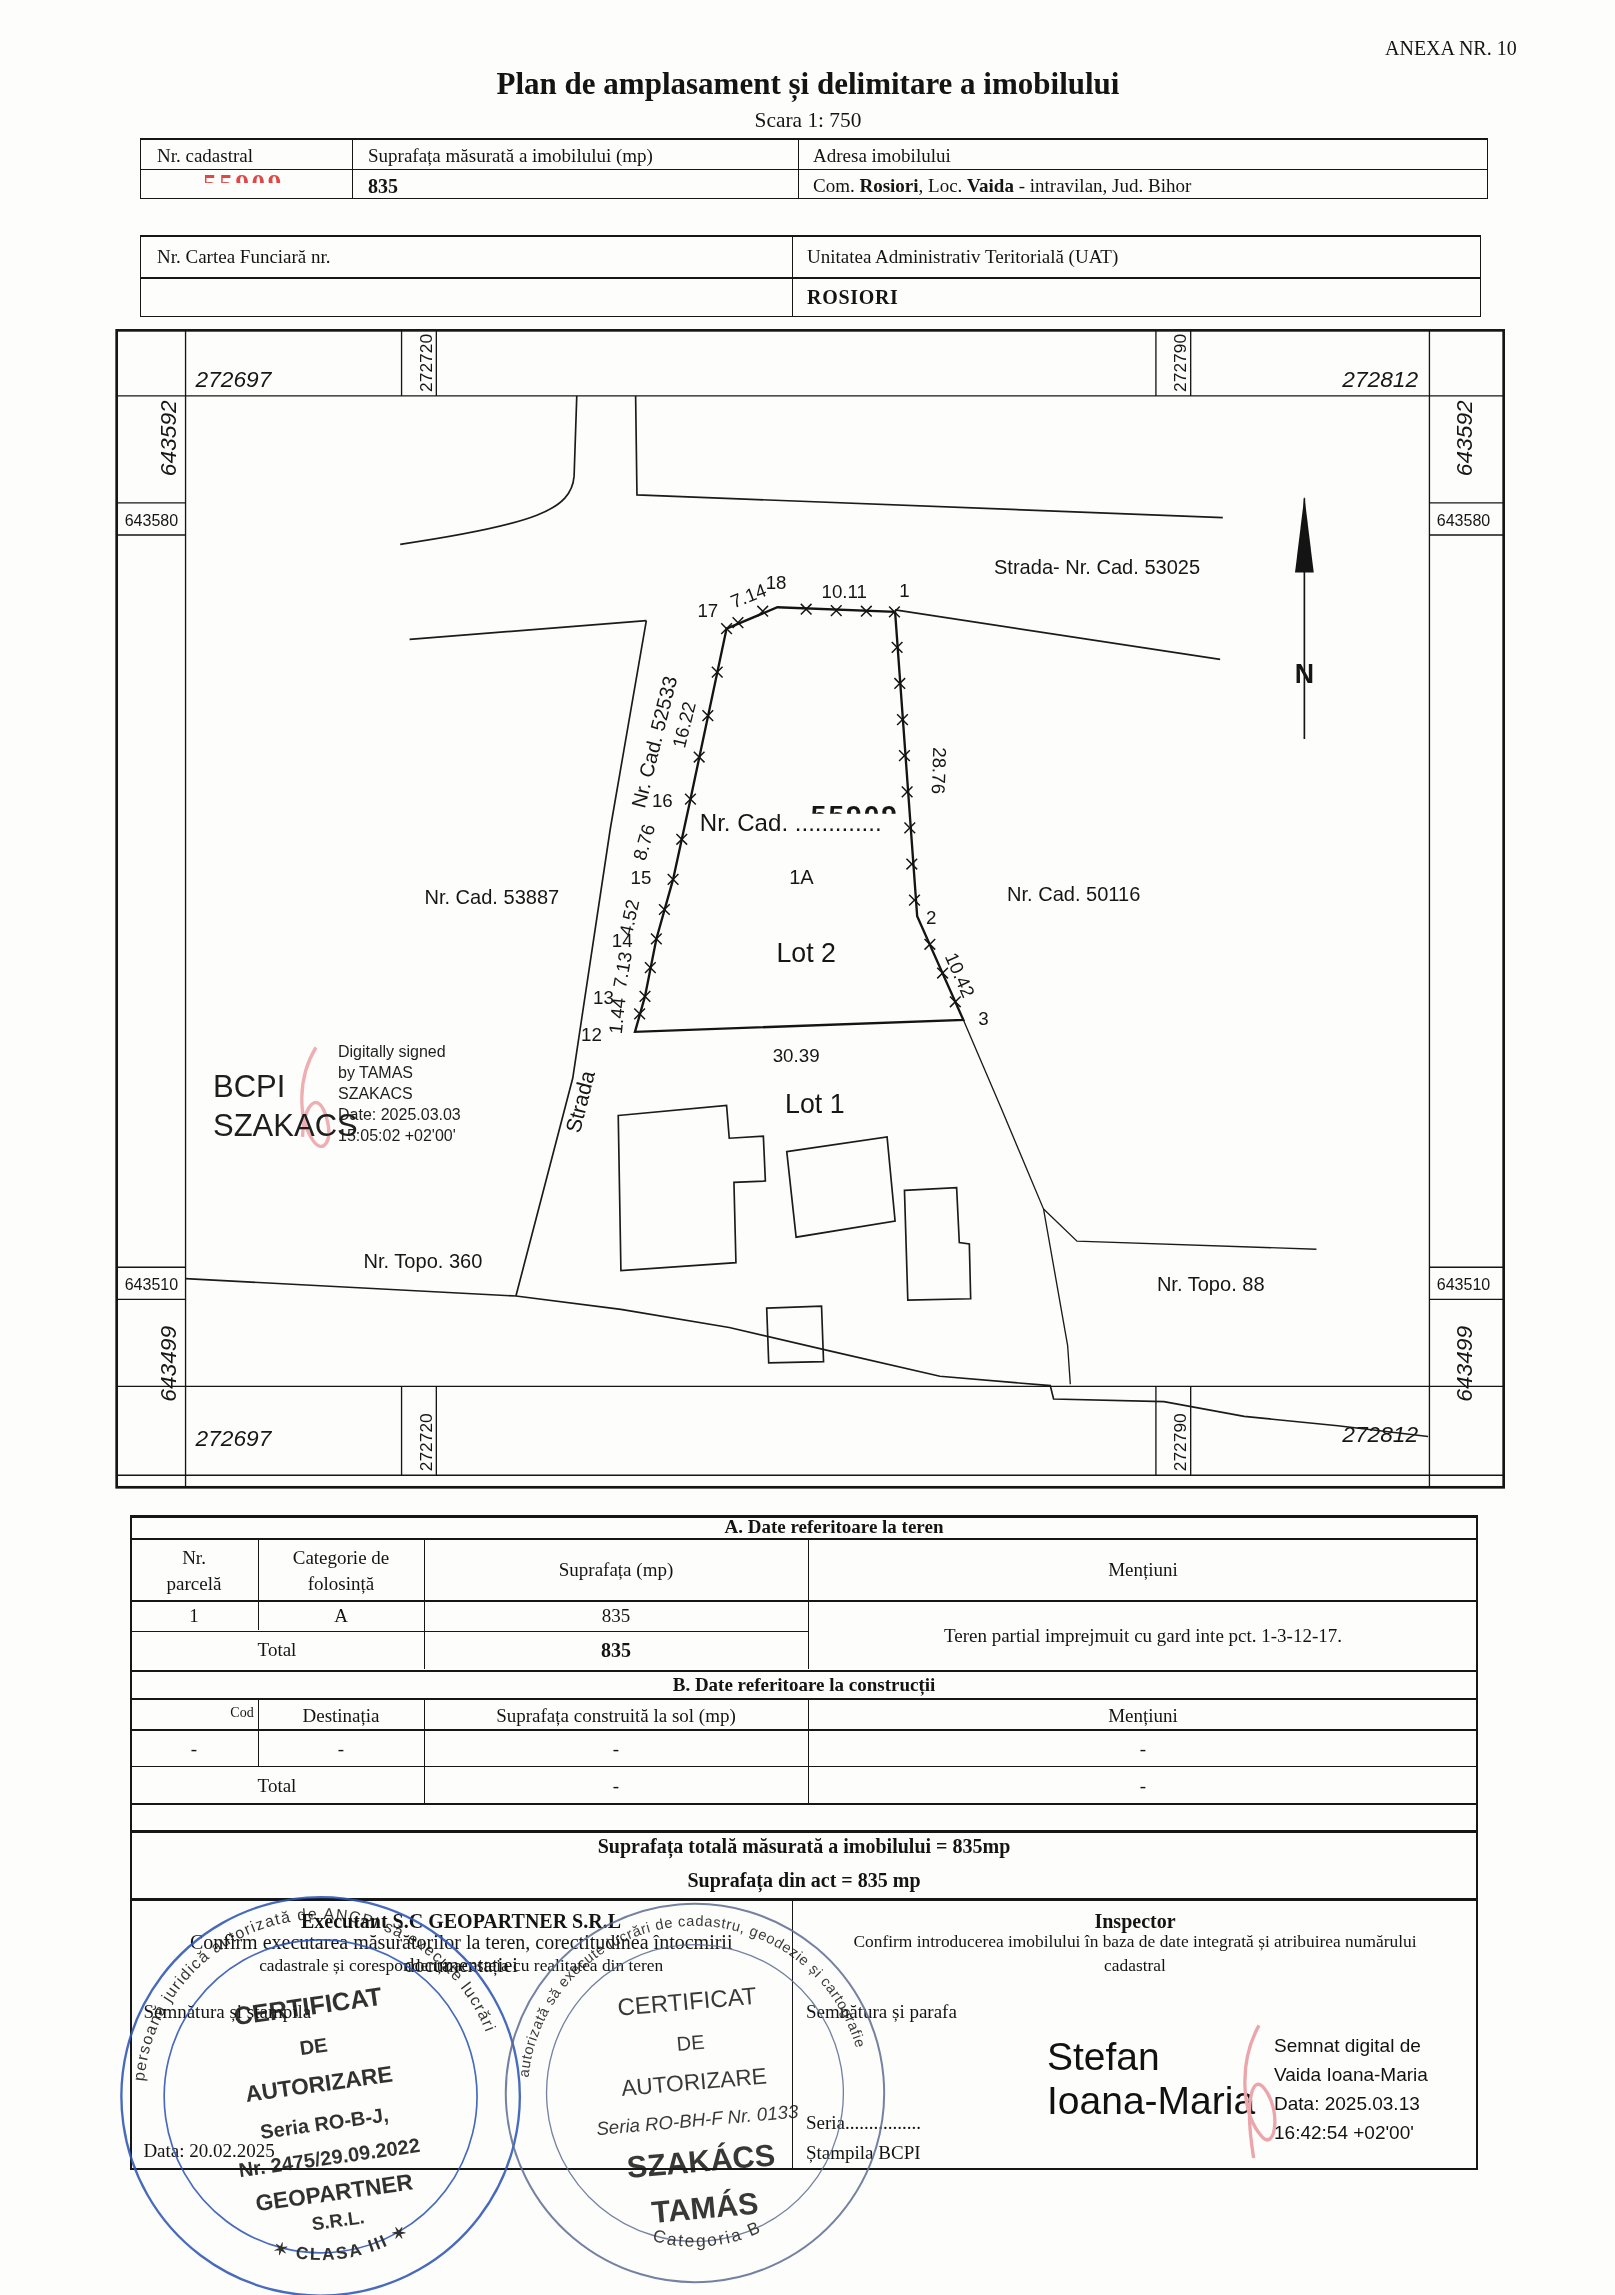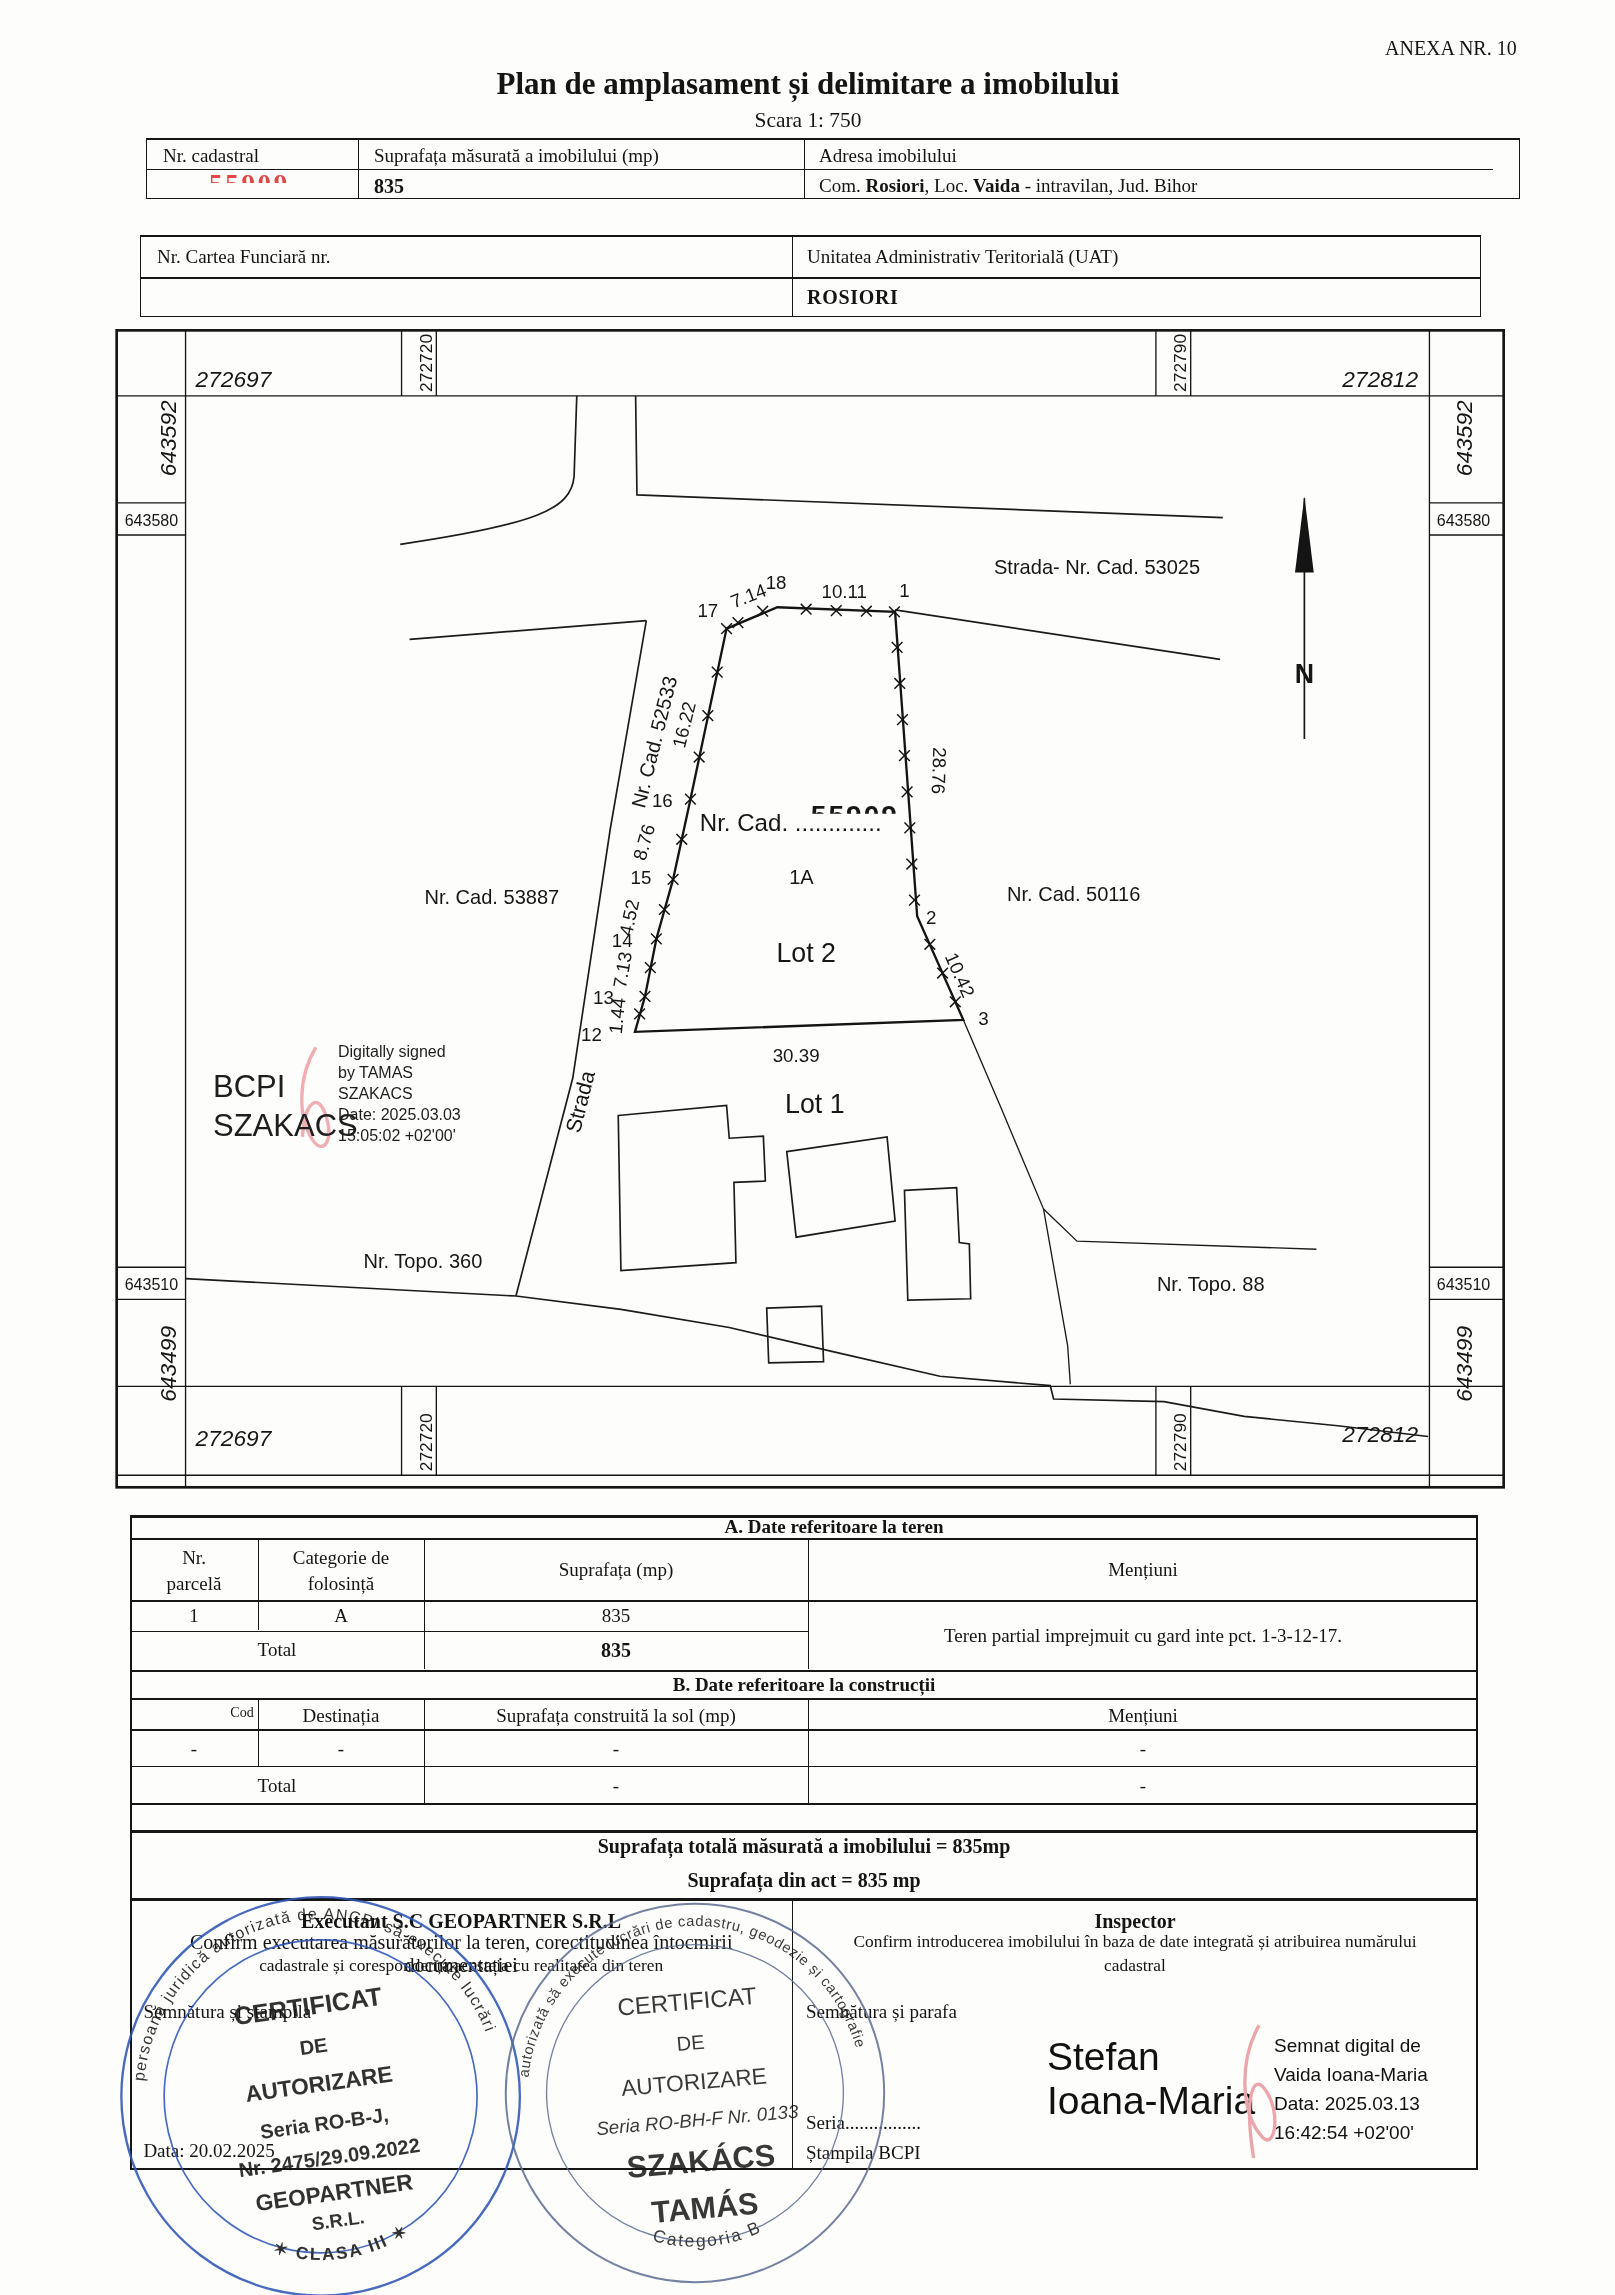--- a/index.html
+++ b/index.html
@@ -18,21 +18,21 @@
 </style>
 </head>
 <body>
 
 <div class="page">
 
   <div class="abs serif" style="left:1385px;top:37px;font-size:20px;">ANEXA NR. 10</div>
   <div class="abs serif b ctr" style="left:67px;top:66px;width:1482px;font-size:31px;">Plan de amplasament și delimitare a imobilului</div>
   <div class="abs serif ctr" style="left:67px;top:108px;width:1482px;font-size:21.4px;">Scara 1: 750</div>
 
-  <div class="abs" style="left:146px;top:138px;width:1346px;height:58px;border:1.3px solid #161616;border-top-width:2.7px;padding-left:26px;">
+  <div class="abs" style="left:140px;top:138px;width:1346px;height:58px;border:1.3px solid #161616;border-top-width:2.7px;">
     <div class="vline" style="left:211px;top:0;height:58px;"></div>
     <div class="vline" style="left:657px;top:0;height:58px;"></div>
     <div class="hline" style="left:0;top:29px;width:1346px;"></div>
     <div class="abs serif" style="left:16px;top:5.4px;font-size:19px;">Nr. cadastral</div>
     <div class="abs serif" style="left:227px;top:5.4px;font-size:19px;">Suprafața măsurată a imobilului (mp)</div>
     <div class="abs serif" style="left:672px;top:5.4px;font-size:19px;">Adresa imobilului</div>
     <div class="redclip" style="left:62px;top:31px;width:107px;height:12px;font-size:27px;line-height:27px;letter-spacing:2.7px;">
       <span>55909</span>
     </div>
     <div class="abs serif b" style="left:227px;top:35px;font-size:20px;">835</div>

